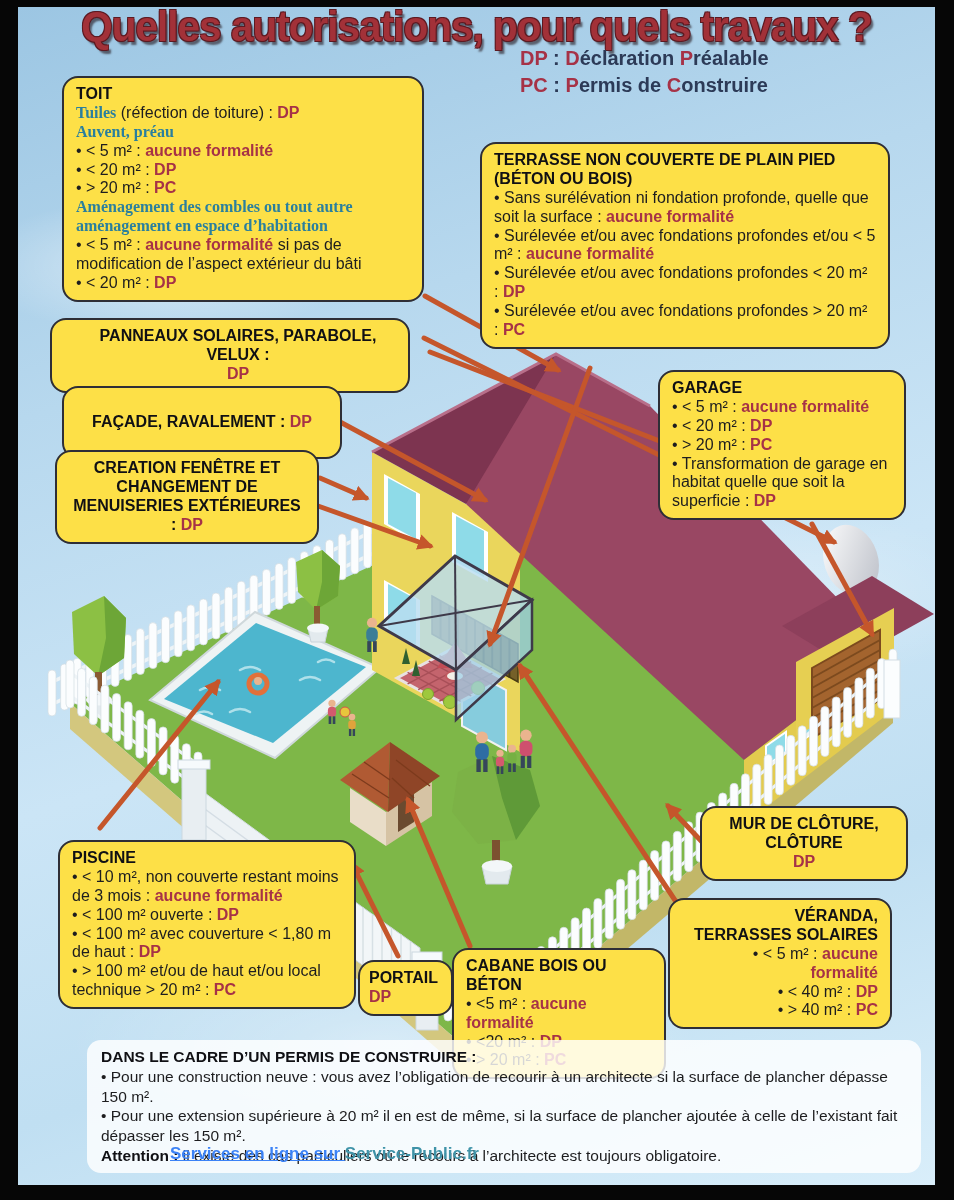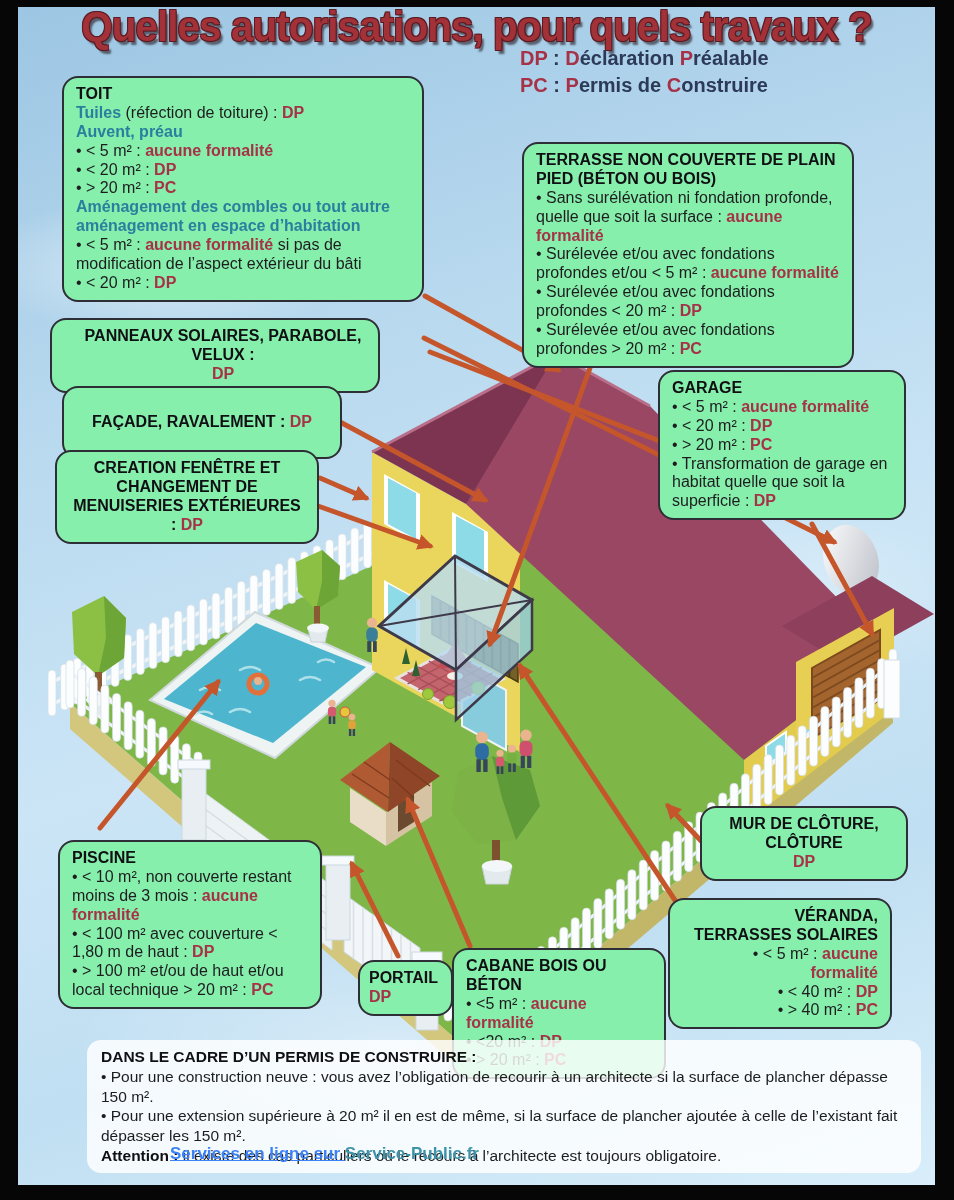--- a/index.html
+++ b/index.html
@@ -8,41 +8,41 @@
   #content{position:absolute;left:18px;top:7px;width:917px;height:1178px;
     background:
       radial-gradient(ellipse 280px 100px at 16% 22%, rgba(255,255,255,.50), transparent 70%),
       radial-gradient(ellipse 340px 120px at 82% 50%, rgba(255,255,255,.30), transparent 72%),
       radial-gradient(ellipse 420px 140px at 40% 88%, rgba(255,255,255,.35), transparent 75%),
       linear-gradient(162deg,#9cc6e3 0%,#b7d8ee 28%,#cbe5f6 55%,#c0dff2 76%,#d9eefa 100%);}
   #scene{position:absolute;left:0;top:0;}
   #title{position:absolute;left:18px;top:2px;width:917px;margin:0;text-align:center;
     font-size:43px;font-weight:bold;letter-spacing:-1px;color:#a23138;transform:scaleX(.94);transform-origin:center top;
     text-shadow:-1px -1px 0 #5c1a22,1px -1px 0 #5c1a22,-1px 1px 0 #5c1a22,1px 1px 0 #5c1a22,3px 4px 2px rgba(22,4,8,.55);}
-  .box{position:absolute;background:#86efac;border:2.5px solid #2e2e36;border-radius:16px;
+  .box{position:absolute;background:#fde047;border:2.5px solid #2e2e36;border-radius:16px;
     padding:7px 12px;font-size:16px;line-height:1.18;color:#1d1d1f;box-sizing:border-box;}
   .c{text-align:center;}
   .tl{margin:0;}
   .seg-n{color:#1d1d1f;}
   .seg-b{font-weight:bold;color:#101014;}
-  .seg-t{font-weight:bold;color:#2a7f9e;}
+  .seg-t{font-weight:bold;color:#2a7f9e;font-family:Liberation Serif, serif;}
   .seg-r{font-weight:bold;color:#a63247;}
   .seg-d{font-weight:bold;color:#2c3a57;}
   .seg-k{font-weight:bold;color:#3b82f6;text-decoration:underline;}
   .seg-l{font-weight:bold;color:#3f93a8;cursor:pointer;}
   #legend{position:absolute;left:520px;top:45px;font-size:20px;line-height:1.34;}
   #box-toit{left:62px;top:76px;width:362px;}
-  #box-terrasse{left:522px;top:142px;width:332px;}
-  #box-panneaux{left:50px;top:318px;width:330px;padding-left:28px;}
+  #box-terrasse{left:480px;top:142px;width:410px;}
+  #box-panneaux{left:50px;top:318px;width:360px;padding-left:28px;}
   #box-facade{left:62px;top:386px;width:280px;padding:25px 10px;}
   #box-creation{left:55px;top:450px;width:264px;}
   #box-garage{left:658px;top:370px;width:248px;}
   #box-mur{left:700px;top:806px;width:208px;}
   #box-veranda{left:668px;top:898px;width:224px;text-align:right;}
-  #box-piscine{left:58px;top:840px;width:264px;}
+  #box-piscine{left:58px;top:840px;width:298px;}
   #box-portail{left:358px;top:960px;width:95px;padding:7px 9px;}
   #box-cabane{left:452px;top:948px;width:214px;}
   #note{left:55px;top:1040px;width:834px;background:rgba(255,255,255,.82);border:none;border-radius:14px;
     font-size:15.5px;line-height:1.28;padding:7px 14px;margin-left:32px;}
   #credit{position:absolute;left:170px;top:1144px;font-size:17px;}
 </style>
 </head>
 <body>
 
 <div id="page">
@@ -448,20 +448,21 @@
   <div class="box" id="box-veranda">
       <div class="tl"><span class="seg-b">VÉRANDA,</span></div>
       <div class="tl"><span class="seg-b">TERRASSES SOLAIRES</span></div>
       <div class="tl"><span class="seg-n">• &lt; 5 m² : </span><span class="seg-r">aucune formalité</span></div>
       <div class="tl"><span class="seg-n">• &lt; 40 m² : </span><span class="seg-r">DP</span></div>
       <div class="tl"><span class="seg-n">• &gt; 40 m² : </span><span class="seg-r">PC</span></div>
     </div>
   <div class="box" id="box-piscine">
       <div class="tl"><span class="seg-b">PISCINE</span></div>
       <div class="tl"><span class="seg-n">• &lt; 10 m², non couverte restant moins de 3 mois : </span><span class="seg-r">aucune formalité</span></div>
+      <div class="tl"><span class="seg-n">• &lt; 100 m² ouverte : </span><span class="seg-r">DP</span></div>
       <div class="tl"><span class="seg-n">• &lt; 100 m² avec couverture &lt; 1,80 m de haut : </span><span class="seg-r">DP</span></div>
       <div class="tl"><span class="seg-n">• &gt; 100 m² et/ou de haut et/ou local technique &gt; 20 m² : </span><span class="seg-r">PC</span></div>
     </div>
   <div class="box" id="box-portail">
       <div class="tl"><span class="seg-b">PORTAIL</span></div>
       <div class="tl"><span class="seg-r">DP</span></div>
     </div>
   <div class="box" id="box-cabane">
       <div class="tl"><span class="seg-b">CABANE BOIS OU BÉTON</span></div>
       <div class="tl"><span class="seg-n">• &lt;5 m² : </span><span class="seg-r">aucune formalité</span></div>

